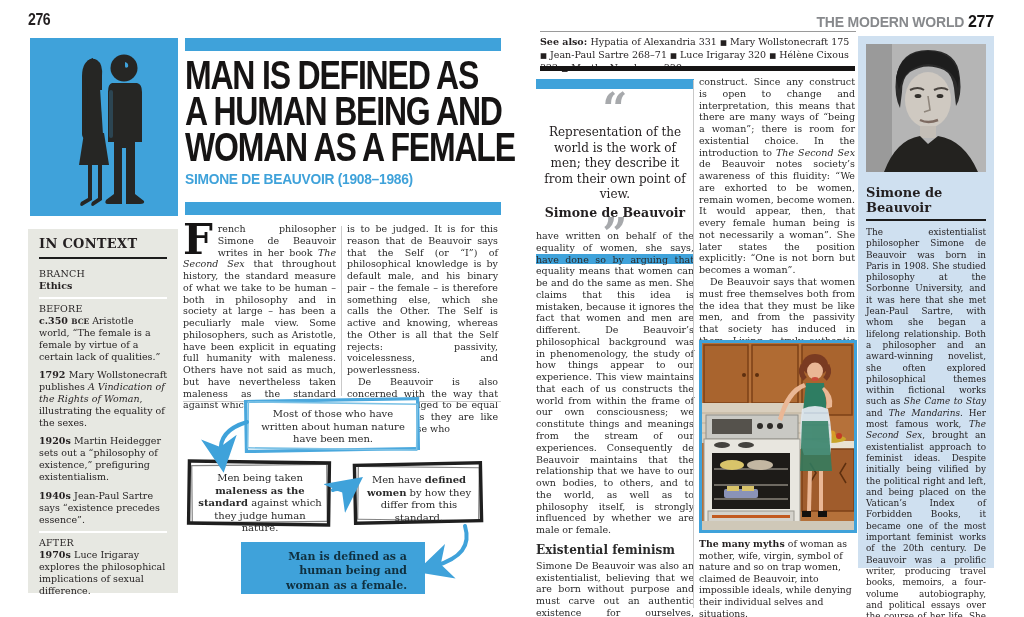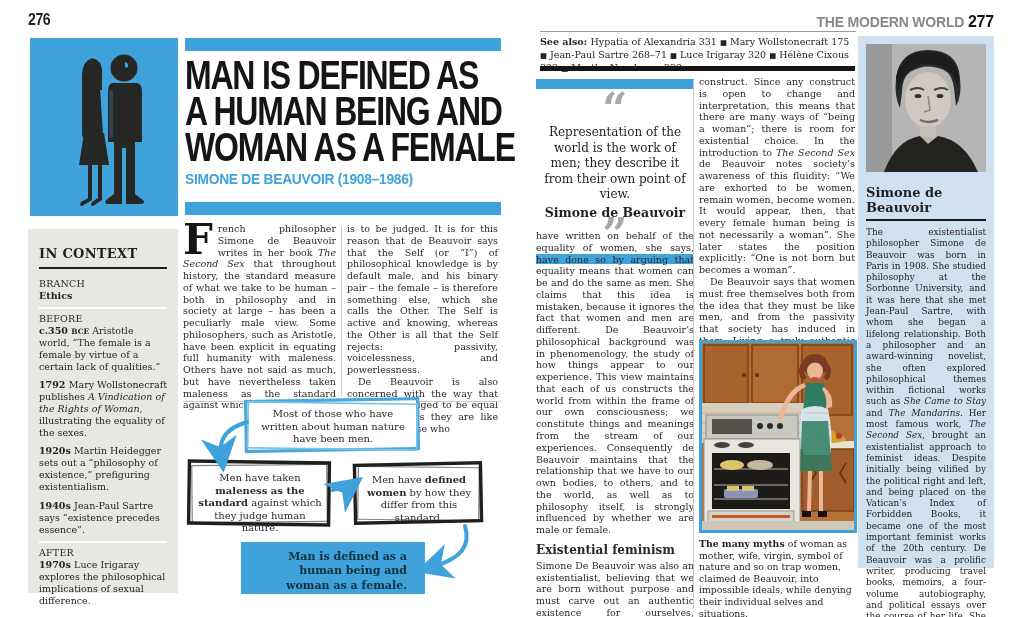--- a/index.html
+++ b/index.html
@@ -13,21 +13,21 @@
            letter-spacing:-0.5px;transform:scaleX(.88);transform-origin:left;}
   
   .bar{background:#3fa2da;height:13px;}
   .title-line{font-family:"Liberation Sans",sans-serif;font-weight:bold;font-size:40px;
               line-height:36px;letter-spacing:-1.5px;color:#161414;white-space:nowrap;
               transform:scaleX(.80);transform-origin:left;}
   .subtitle{font-family:"Liberation Sans",sans-serif;font-weight:bold;font-size:15px;
             color:#3fa2da;letter-spacing:-0.3px;transform:scaleX(.92);transform-origin:left;
             white-space:nowrap;margin-top:5px;}
   
-  #in-context{background:#e7e8e2;padding:17px 11px;box-sizing:border-box;font-size:9.5px;line-height:1.27;}
+  #in-context{background:#e7e8e2;padding:7px 11px;box-sizing:border-box;font-size:9.5px;line-height:1.27;}
   #in-context .head{font-family:"DejaVu Serif",serif;font-weight:bold;font-size:13px;
                     border-bottom:2.5px solid #1c1c1c;padding-bottom:4px;margin-bottom:5px;letter-spacing:.3px;}
   .ctx-sec{border-bottom:2px solid #ffffff;padding:4px 0 5px 0;}
   .ctx-sec:last-child{border-bottom:none;}
   .ctx-label{letter-spacing:.2px;}
   .ctx-p{margin:0 0 6px 0;}
   .ctx-p:last-child{margin-bottom:0;}
   .bold{font-weight:bold;}
   
   .dropcap{float:left;font-family:"DejaVu Serif",serif;font-weight:bold;font-size:42px;
@@ -147,21 +147,21 @@
         <rect x="175" y="71" width="121" height="53" fill="none" stroke="#1f1f1f" stroke-width="1.2" opacity=".55" transform="rotate(0.7 235 97)"></rect>
       </g>
 
       <rect x="58" y="146" width="184" height="52" fill="#3fa2da"></rect>
 
       <path d="M64 26 C44 32 36 42 38 57" fill="none" stroke="#3fa2da" stroke-width="4" stroke-linecap="round" marker-end="url(#ah-blue)"></path>
       <path d="M150 94 C156 91 160 96 164 93" fill="none" stroke="#3fa2da" stroke-width="4" stroke-linecap="round" marker-end="url(#ah-blue)"></path>
       <path d="M282 130 C288 150 278 162 252 170" fill="none" stroke="#3fa2da" stroke-width="4" stroke-linecap="round" marker-end="url(#ah-blue)"></path>
     </svg>
     <div class="diag-txt" style="left:72px;top:12px;width:156px;"><span>Most of those who have written about human nature have been men.</span></div>
-    <div class="diag-txt" style="left:14px;top:76px;width:126px;"><span>Men have taken </span><span style="font-weight: bold;">maleness as the standard</span><span> against which they judge human nature.</span></div>
+    <div class="diag-txt" style="left:14px;top:76px;width:126px;"><span>Men being taken </span><span style="font-weight: bold;">maleness as the standard</span><span> against which they judge human nature.</span></div>
     <div class="diag-txt" style="left:180px;top:78px;width:112px;"><span>Men have </span><span style="font-weight: bold;">defined women</span><span> by how they differ from this standard.</span></div>
     <div class="diag-txt diag-conc" style="left:78px;top:154px;width:146px;text-align:right;"><span>Man is defined as a human being and woman as a female.</span></div>
   </div>
 
   <div class="abs hdr-right" style="left:694px;top:13px;width:300px;">
     <span class="hdr-gray">THE MODERN WORLD</span>
     <span class="hdr-num">277</span>
   </div>
 
   <div class="abs rule-h" style="left:540px;top:31px;width:316px;background:#9a9a9a;"></div>

